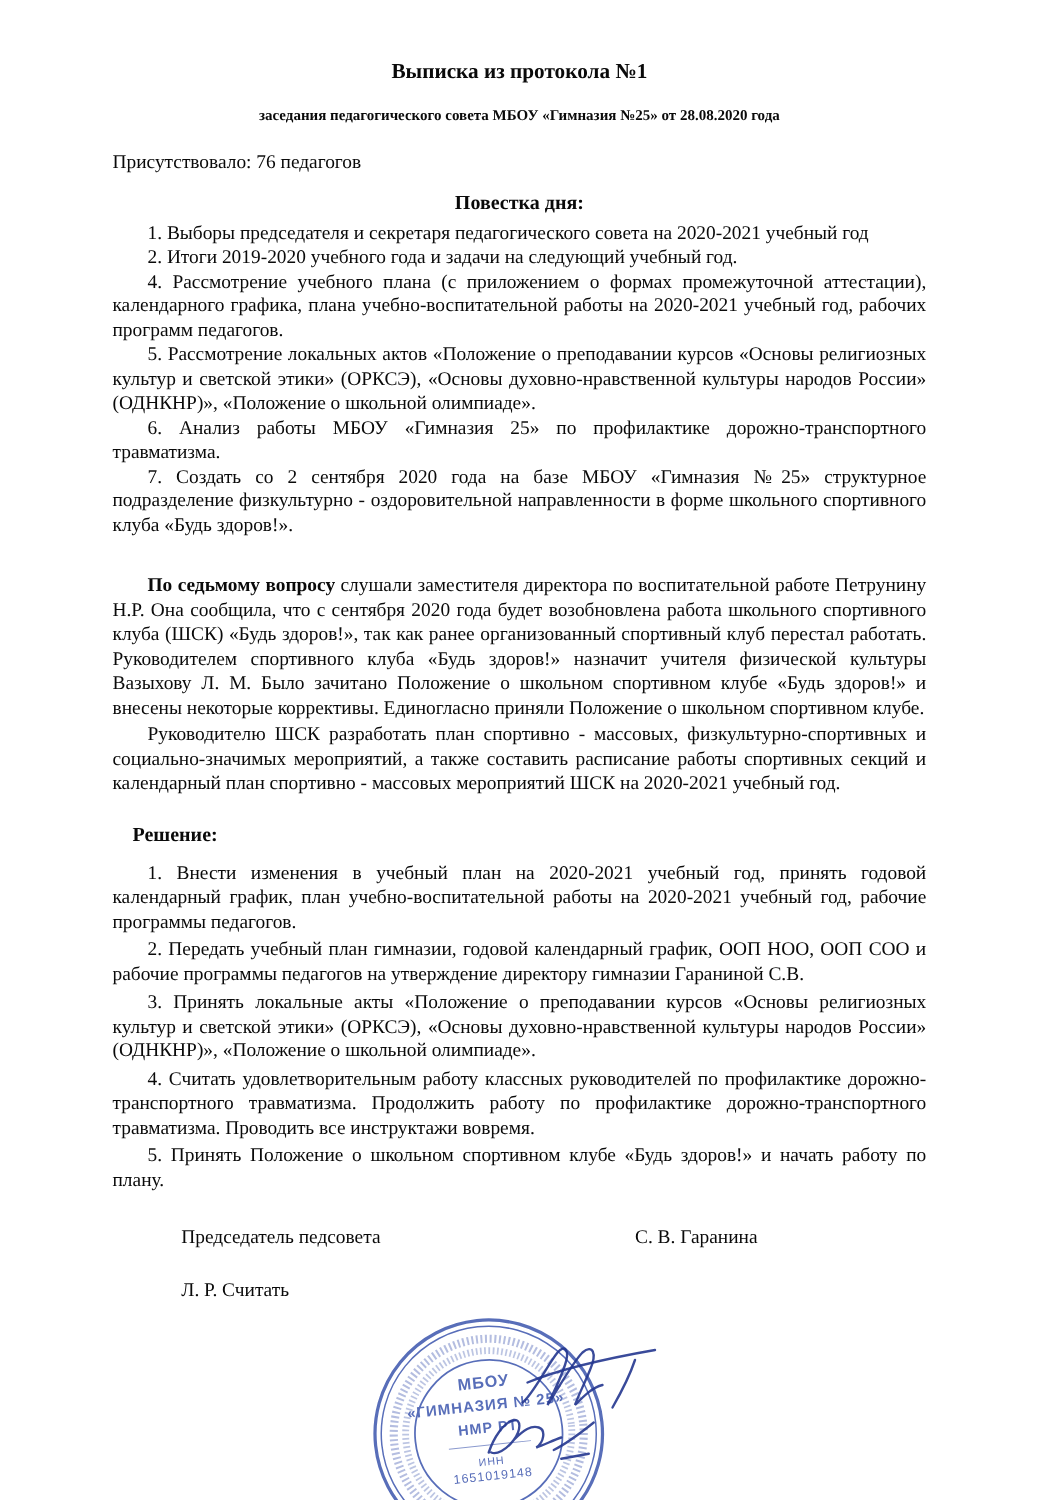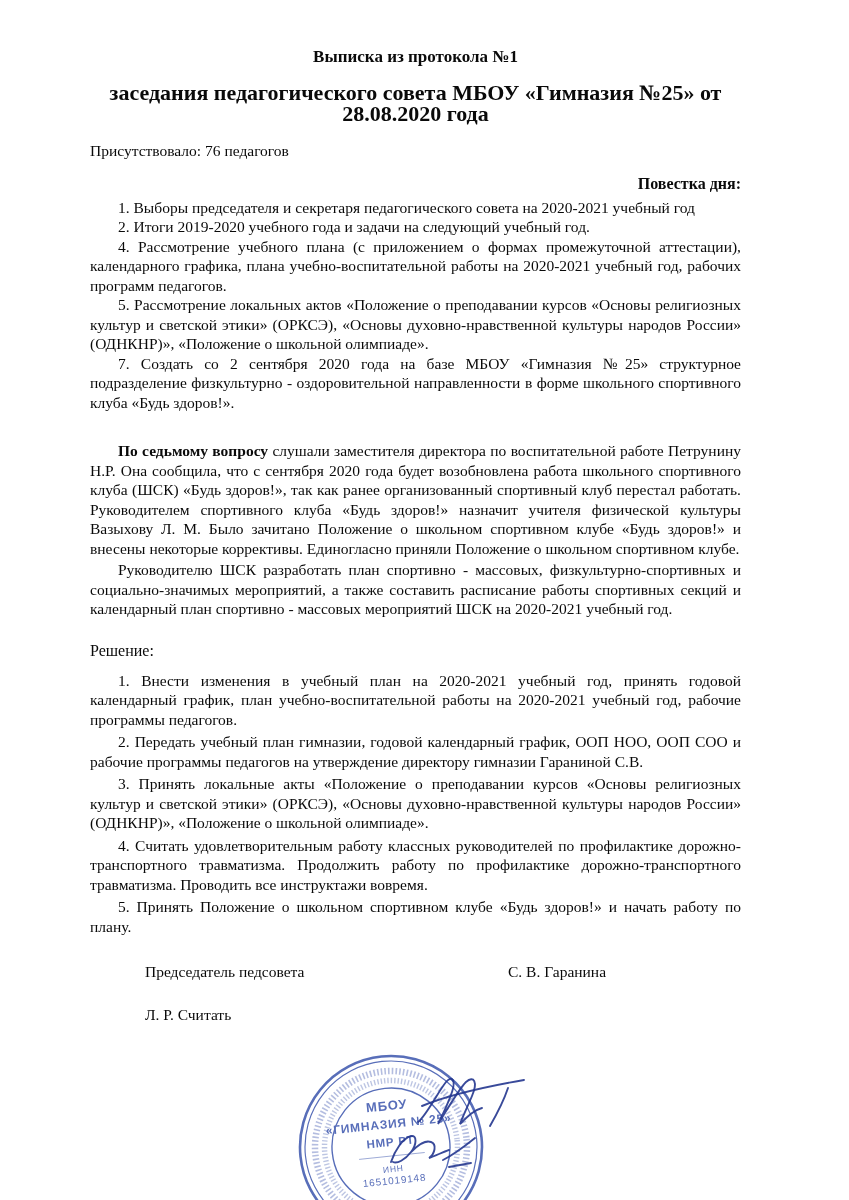--- a/index.html
+++ b/index.html
@@ -19,38 +19,38 @@
   }
   .doc-title {
     margin: 0 0 14px 0;
     font-size: 17px;
     font-weight: bold;
     text-align: center;
     line-height: 22px;
   }
   .doc-subtitle {
     margin: 0 0 6px 0;
-    font-size: 22px;
+    font-size: 12px;
     font-weight: bold;
     text-align: center;
     line-height: 21px;
   }
   .attendance {
     margin: 17px 0 13px 0;
   }
   .section-heading-center {
     margin: 0 0 4px 0;
     font-weight: bold;
-    text-align: right;
+    text-align: center;
     font-size: 16px;
     line-height: 20px;
   }
   .section-heading-left {
-    margin: 22px 0 10px 0;
-    font-weight: normal;
+    margin: 22px 0 10px 16px;
+    font-weight: bold;
     font-size: 16px;
     line-height: 20px;
   }
   .item, .para {
     margin: 0;
     text-align: justify;
     text-indent: 28px;
   }
   .decision-list .item { margin-bottom: 3px; }
   .para-block { margin-top: 29px; }
@@ -96,20 +96,21 @@
     <div class="doc-subtitle">заседания педагогического совета МБОУ «Гимназия №25» от 28.08.2020 года</div>
     <p class="attendance">Присутствовало: 76 педагогов</p>
 
     <div class="section-heading-center">Повестка дня:</div>
 
     <div class="agenda-list">
       <p class="item">1. Выборы председателя и секретаря педагогического совета на 2020-2021 учебный год</p>
       <p class="item">2. Итоги 2019-2020 учебного года и задачи на следующий учебный год.</p>
       <p class="item">4. Рассмотрение учебного плана (с приложением о формах промежуточной аттестации), календарного графика, плана учебно-воспитательной работы на 2020-2021 учебный год, рабочих программ педагогов.</p>
       <p class="item">5. Рассмотрение локальных актов «Положение о преподавании курсов «Основы религиозных культур и светской этики» (ОРКСЭ), «Основы духовно-нравственной культуры народов России» (ОДНКНР)», «Положение о школьной олимпиаде».</p>
+      <p class="item">6. Анализ работы МБОУ «Гимназия 25» по профилактике дорожно-транспортного травматизма.</p>
       <p class="item">7. Создать со 2 сентября 2020 года на базе МБОУ «Гимназия №25» структурное подразделение физкультурно - оздоровительной направленности в форме школьного спортивного клуба «Будь здоров!».</p>
     </div>
 
     <div class="para-block">
       <p class="para"><span class="lead-bold">По седьмому вопросу</span><span> слушали заместителя директора по воспитательной работе Петрунину Н.Р. Она сообщила, что с сентября 2020 года будет возобновлена работа школьного спортивного клуба (ШСК) «Будь здоров!», так как ранее организованный спортивный клуб перестал работать. Руководителем спортивного клуба «Будь здоров!» назначит учителя физической культуры Вазыхову Л. М.  Было зачитано Положение о школьном спортивном клубе «Будь здоров!» и внесены некоторые коррективы. Единогласно приняли Положение о школьном спортивном клубе.</span></p>
       <p class="para">Руководителю ШСК разработать план спортивно - массовых, физкультурно-спортивных и социально-значимых мероприятий, а также  составить расписание работы спортивных секций и календарный план спортивно - массовых мероприятий ШСК на 2020-2021 учебный год.</p>
     </div>
 
     <div class="section-heading-left">Решение:</div>
 

